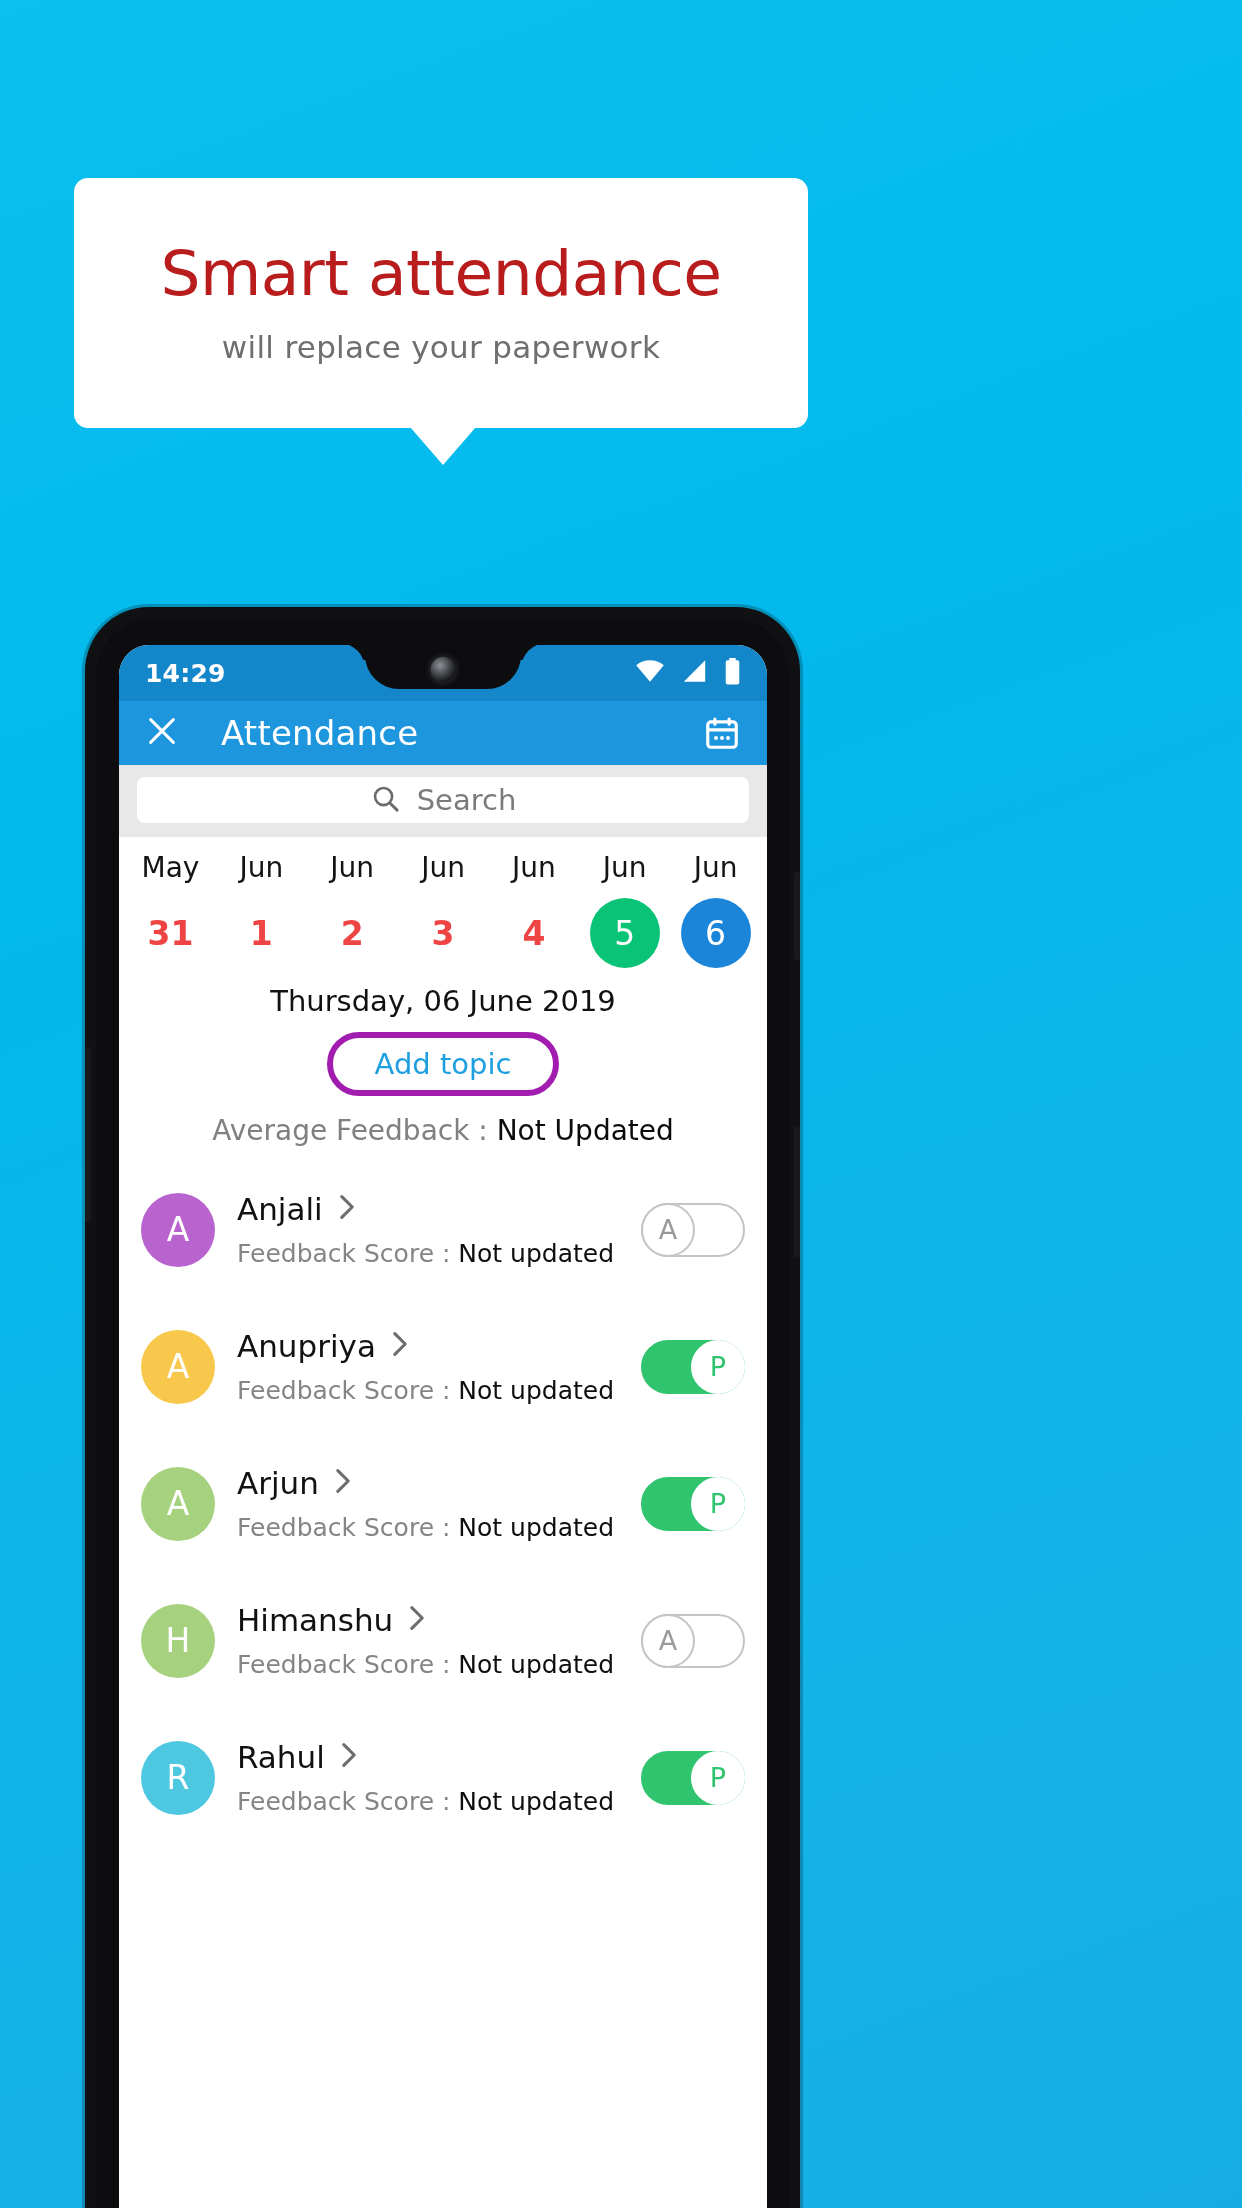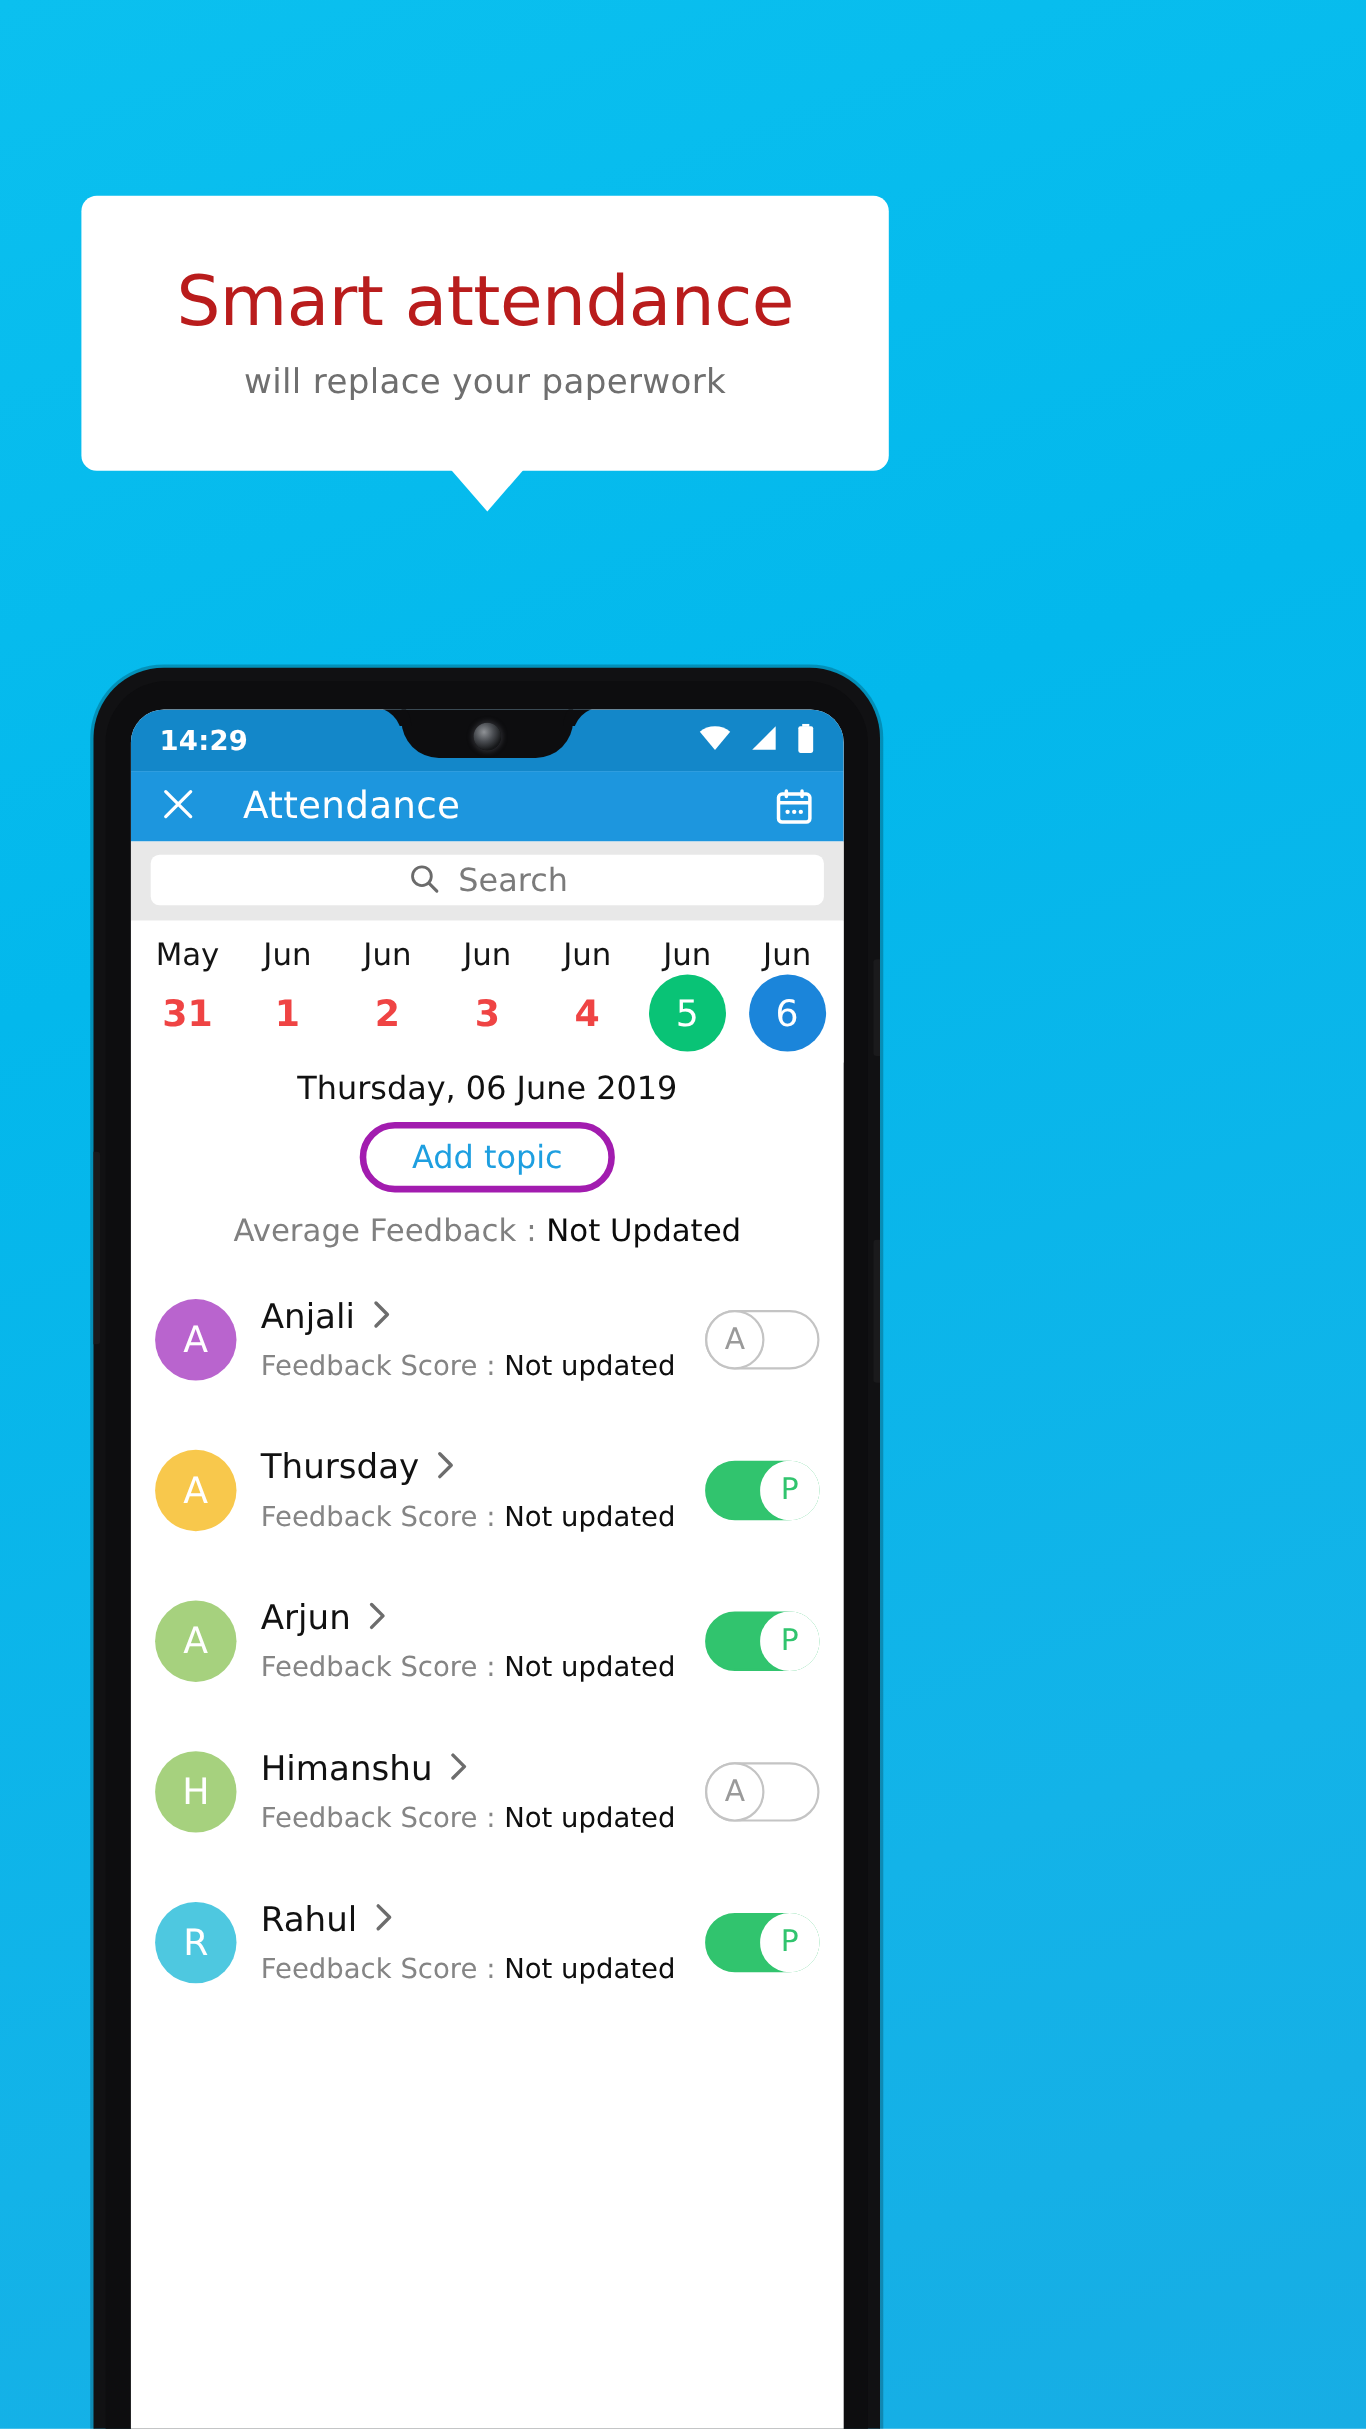--- a/index.html
+++ b/index.html
@@ -175,21 +175,21 @@
     display:flex;
     padding:14px 6px 10px 6px;
     background:#ffffff;
   }
   .datecell {
     flex:1;
     display:flex; flex-direction:column; align-items:center;
   }
   .date-month {
     font-size:28px; color:#141414; font-weight:400;
-    margin-bottom:2px;
+    margin-bottom:14px;
   }
   .date-day {
     width:70px; height:70px;
     display:flex; align-items:center; justify-content:center;
     font-size:33px; font-weight:700; color:#ef4444;
     border-radius:50%;
   }
   .date-day.sel-green { background:#09c376; color:#ffffff; font-weight:400; }
   .date-day.sel-blue  { background:#1b85da; color:#ffffff; font-weight:400; }
 
@@ -406,21 +406,21 @@
             <div class="rowscore"><span class="score-label">Feedback Score : </span><span class="score-value">Not updated</span></div>
           </div>
           <div class="toggle off">
             <div class="knob">A</div>
           </div>
         </div>
         <div class="row">
           <div class="avatar" style="background: rgb(248, 200, 76);">A</div>
           <div class="rowmain">
             <div class="rowname">
-              <span>Thursday</span>
+              <span>Anupriya</span>
               <span class="chev"><svg width="20" height="26" viewBox="0 0 12 20">
                   <path d="M2 2 L10 10 L2 18" fill="none" stroke="#6d6d6d" stroke-width="2.4" stroke-linecap="round" stroke-linejoin="round"></path>
                 </svg></span>
             </div>
             <div class="rowscore"><span class="score-label">Feedback Score : </span><span class="score-value">Not updated</span></div>
           </div>
           <div class="toggle on">
             <div class="knob">P</div>
           </div>
         </div>

